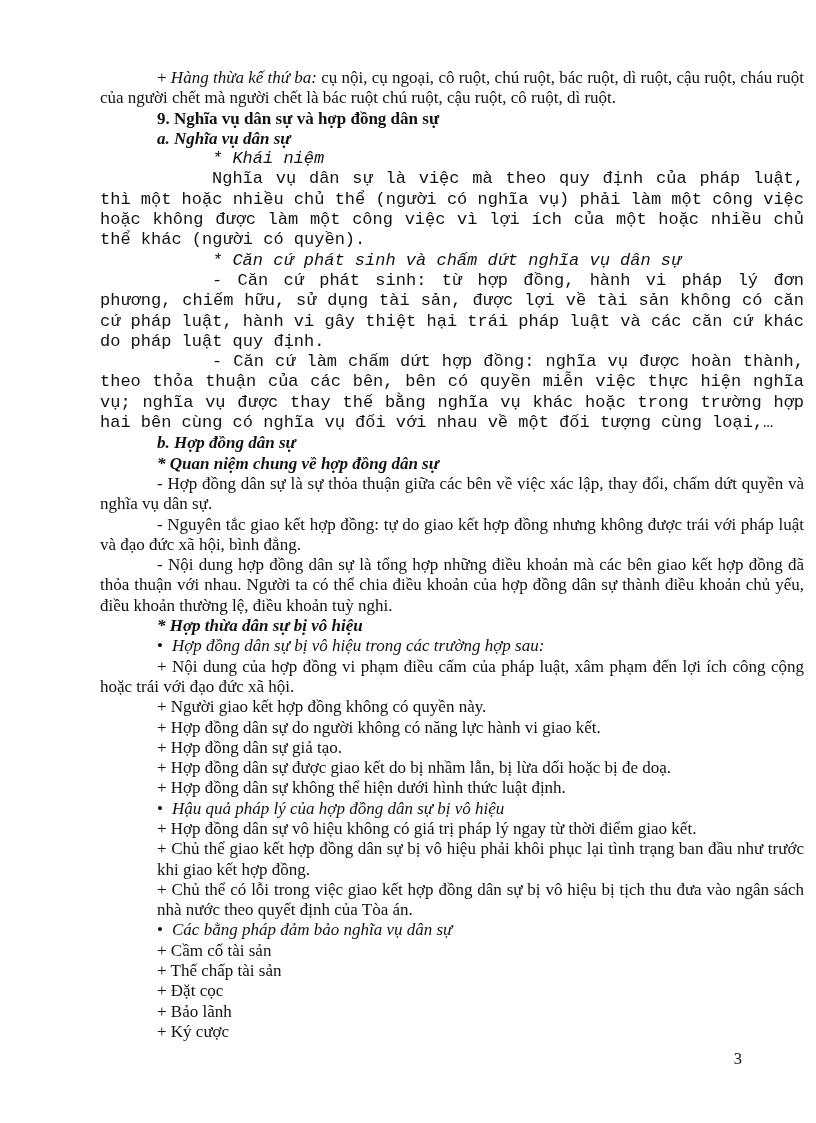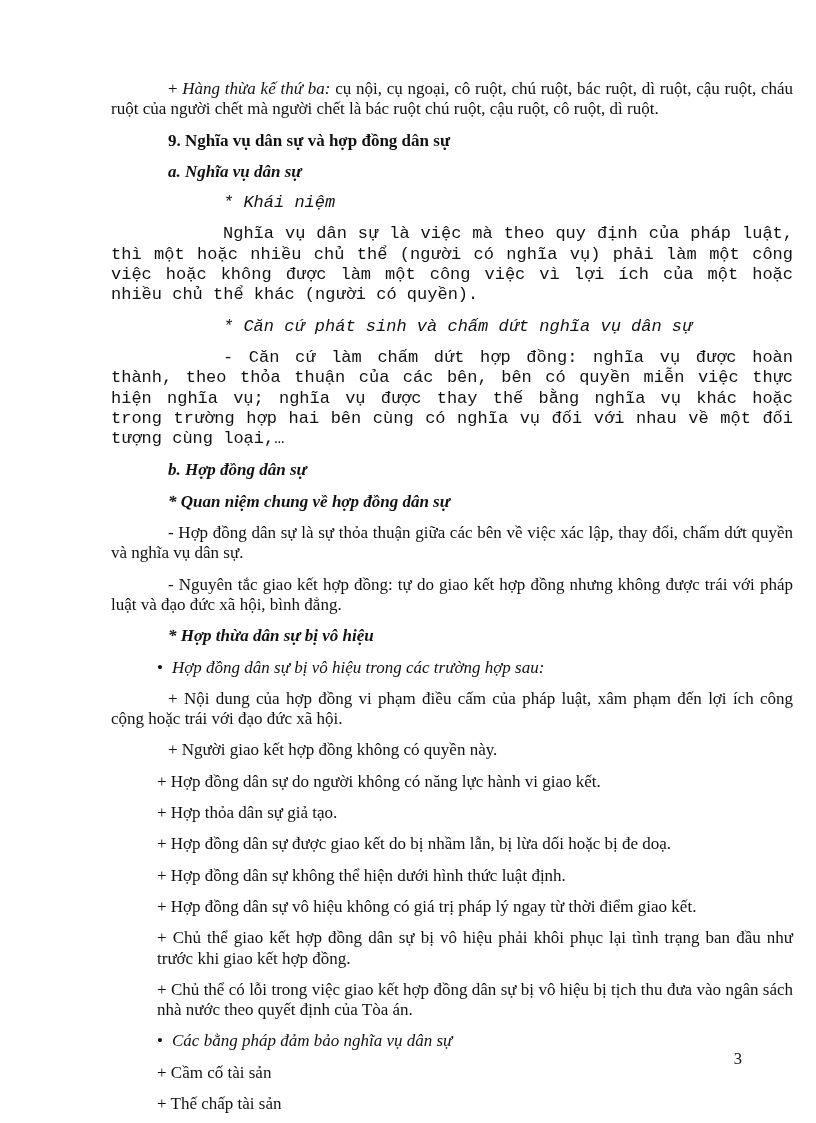--- a/index.html
+++ b/index.html
@@ -18,21 +18,21 @@
   }
   .doc-body {
     position: absolute;
     top: 68px;
     left: 100px;
     width: 704px;
     font-size: 17px;
     line-height: 20.3px;
   }
   .blk {
-    margin: 11px;
+    margin: 0;
     padding: 0;
     text-align: justify;
   }
   .blk.h { text-align: left; }
   .i1 { text-indent: 57px; }
   .i2 { text-indent: 112px; font-family: Liberation Mono, monospace; }
   .bk { margin-left: 57px; text-indent: 0; }
   .li { margin-left: 57px; text-indent: 0; text-align: left; }
   .li .marker {
     display: inline-block;
@@ -53,33 +53,36 @@
 <body>
 
 <div class="page">
   <div class="doc-body">
       <p class="blk p i1"><span>+ </span><span class="it">Hàng thừa kế thứ ba:</span><span> cụ nội, cụ ngoại, cô ruột, chú ruột, bác ruột, dì ruột, cậu ruột, cháu ruột của người chết mà người chết là bác ruột chú ruột, cậu ruột, cô ruột, dì ruột.</span></p>
       <p class="blk h i1"><span class="bd">9. Nghĩa vụ dân sự và hợp đồng dân sự</span></p>
       <p class="blk h i1"><span class="it bd">a. Nghĩa vụ dân sự</span></p>
       <p class="blk h i2"><span class="it">* Khái niệm</span></p>
       <p class="blk p i2"><span>Nghĩa vụ dân sự là việc mà theo quy định của pháp luật, thì một hoặc nhiều chủ thể (người có nghĩa vụ) phải làm một công việc hoặc không được làm một công việc vì lợi ích của một hoặc nhiều chủ thể khác (người có quyền).</span></p>
       <p class="blk h i2"><span class="it">* Căn cứ phát sinh và chấm dứt nghĩa vụ dân sự</span></p>
+      <p class="blk p i2"><span>- Căn cứ phát sinh: từ hợp đồng, hành vi pháp lý đơn phương, chiếm hữu, sử dụng tài sản, được lợi về tài sản không có căn cứ pháp luật, hành vi gây thiệt hại trái pháp luật và các căn cứ khác do pháp luật quy định.</span></p>
       <p class="blk p i2"><span>- Căn cứ làm chấm dứt hợp đồng: nghĩa vụ được hoàn thành, theo thỏa thuận của các bên, bên có quyền miễn việc thực hiện nghĩa vụ; nghĩa vụ được thay thế bằng nghĩa vụ khác hoặc trong trường hợp hai bên cùng có nghĩa vụ đối với nhau về một đối tượng cùng loại,…</span></p>
       <p class="blk h i1"><span class="it bd">b. Hợp đồng dân sự</span></p>
       <p class="blk h i1"><span class="it bd">* Quan niệm chung về hợp đồng dân sự</span></p>
       <p class="blk p i1"><span>- Hợp đồng dân sự là sự thỏa thuận giữa các bên về việc xác lập, thay đổi, chấm dứt quyền và nghĩa vụ dân sự.</span></p>
       <p class="blk p i1"><span>- Nguyên tắc giao kết hợp đồng: tự do giao kết hợp đồng nhưng không được trái với pháp luật và đạo đức xã hội, bình đẳng.</span></p>
+      <p class="blk p i1"><span>- Nội dung hợp đồng dân sự là tổng hợp những điều khoản mà các bên giao kết hợp đồng đã thỏa thuận với nhau. Người ta có thể chia điều khoản của hợp đồng dân sự thành điều khoản chủ yếu, điều khoản thường lệ, điều khoản tuỳ nghi.</span></p>
       <p class="blk h i1"><span class="it bd">* Hợp thừa dân sự bị vô hiệu</span></p>
       <p class="blk li"><span class="marker">•</span><span class="it">Hợp đồng dân sự bị vô hiệu trong các trường hợp sau:</span></p>
       <p class="blk p i1"><span>+ Nội dung của hợp đồng vi phạm điều cấm của pháp luật, xâm phạm đến lợi ích công cộng hoặc trái với đạo đức xã hội.</span></p>
       <p class="blk p i1"><span>+ Người giao kết hợp đồng không có quyền này.</span></p>
       <p class="blk p bk"><span>+ Hợp đồng dân sự do người không có năng lực hành vi giao kết.</span></p>
-      <p class="blk p bk"><span>+ Hợp thỏa dân sự giả tạo.</span></p>
+      <p class="blk p bk"><span>+ Hợp đồng dân sự giả tạo.</span></p>
       <p class="blk p bk"><span>+ Hợp đồng dân sự được giao kết do bị nhầm lẫn, bị lừa dối hoặc bị đe doạ.</span></p>
       <p class="blk p bk"><span>+ Hợp đồng dân sự không thể hiện dưới hình thức luật định.</span></p>
+      <p class="blk li"><span class="marker">•</span><span class="it">Hậu quả pháp lý của hợp đồng dân sự bị vô hiệu</span></p>
       <p class="blk p bk"><span>+ Hợp đồng dân sự vô hiệu không có giá trị pháp lý ngay từ thời điểm giao kết.</span></p>
       <p class="blk p bk"><span>+ Chủ thể giao kết hợp đồng dân sự bị vô hiệu phải khôi phục lại tình trạng ban đầu như trước khi giao kết hợp đồng.</span></p>
       <p class="blk p bk"><span>+ Chủ thể có lỗi trong việc giao kết hợp đồng dân sự bị vô hiệu bị tịch thu đưa vào ngân sách nhà nước theo quyết định của Tòa án.</span></p>
       <p class="blk li"><span class="marker">•</span><span class="it">Các bằng pháp đảm bảo nghĩa vụ dân sự</span></p>
       <p class="blk p bk"><span>+ Cầm cố tài sản</span></p>
       <p class="blk p bk"><span>+ Thế chấp tài sản</span></p>
       <p class="blk p bk"><span>+ Đặt cọc</span></p>
       <p class="blk p bk"><span>+ Bảo lãnh</span></p>
       <p class="blk p bk"><span>+ Ký cược</span></p>
     </div>

